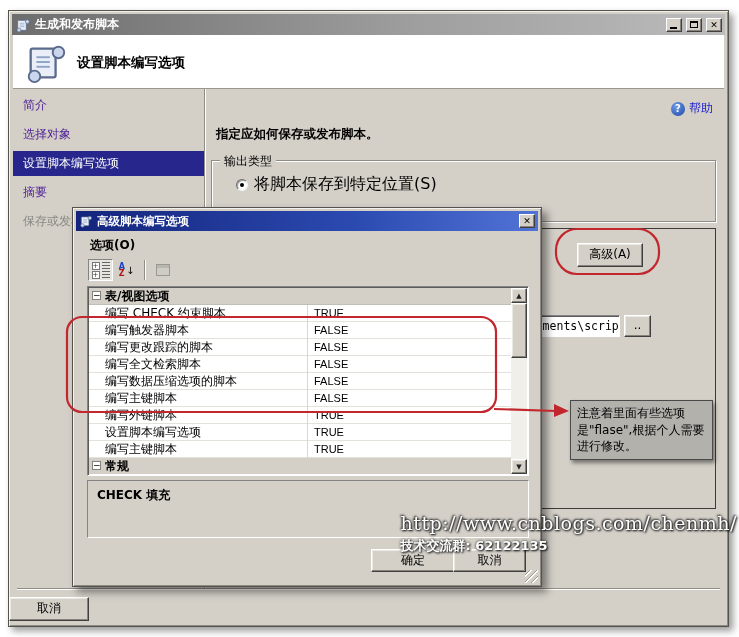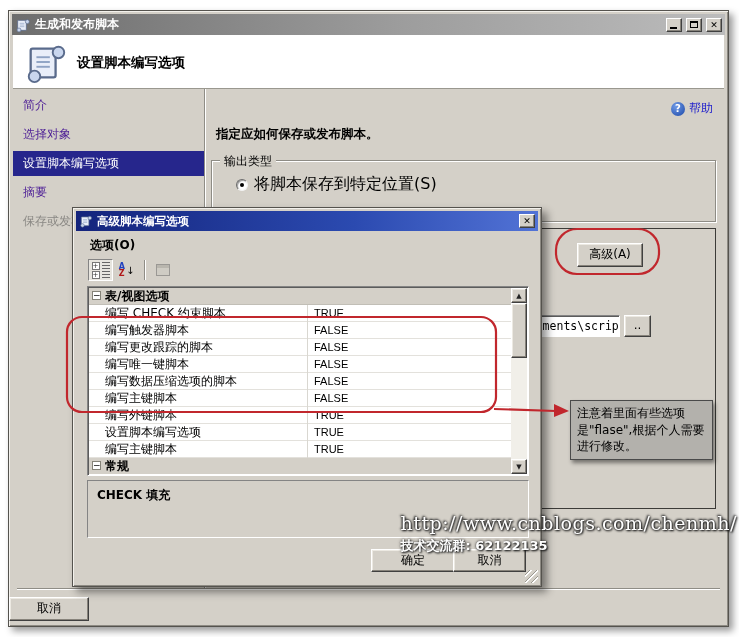--- a/index.html
+++ b/index.html
@@ -262,21 +262,21 @@
         </div>
 
         <div class="grid-row item">
 
           <span class="row-name">编写更改跟踪的脚本</span>
           <span class="row-value">FALSE</span>
         </div>
 
         <div class="grid-row item">
 
-          <span class="row-name">编写唯一键脚本</span>
+          <span class="row-name">编写全文检索脚本</span>
           <span class="row-value">FALSE</span>
         </div>
 
         <div class="grid-row item">
 
           <span class="row-name">编写数据压缩选项的脚本</span>
           <span class="row-value">FALSE</span>
         </div>
 
         <div class="grid-row item">

